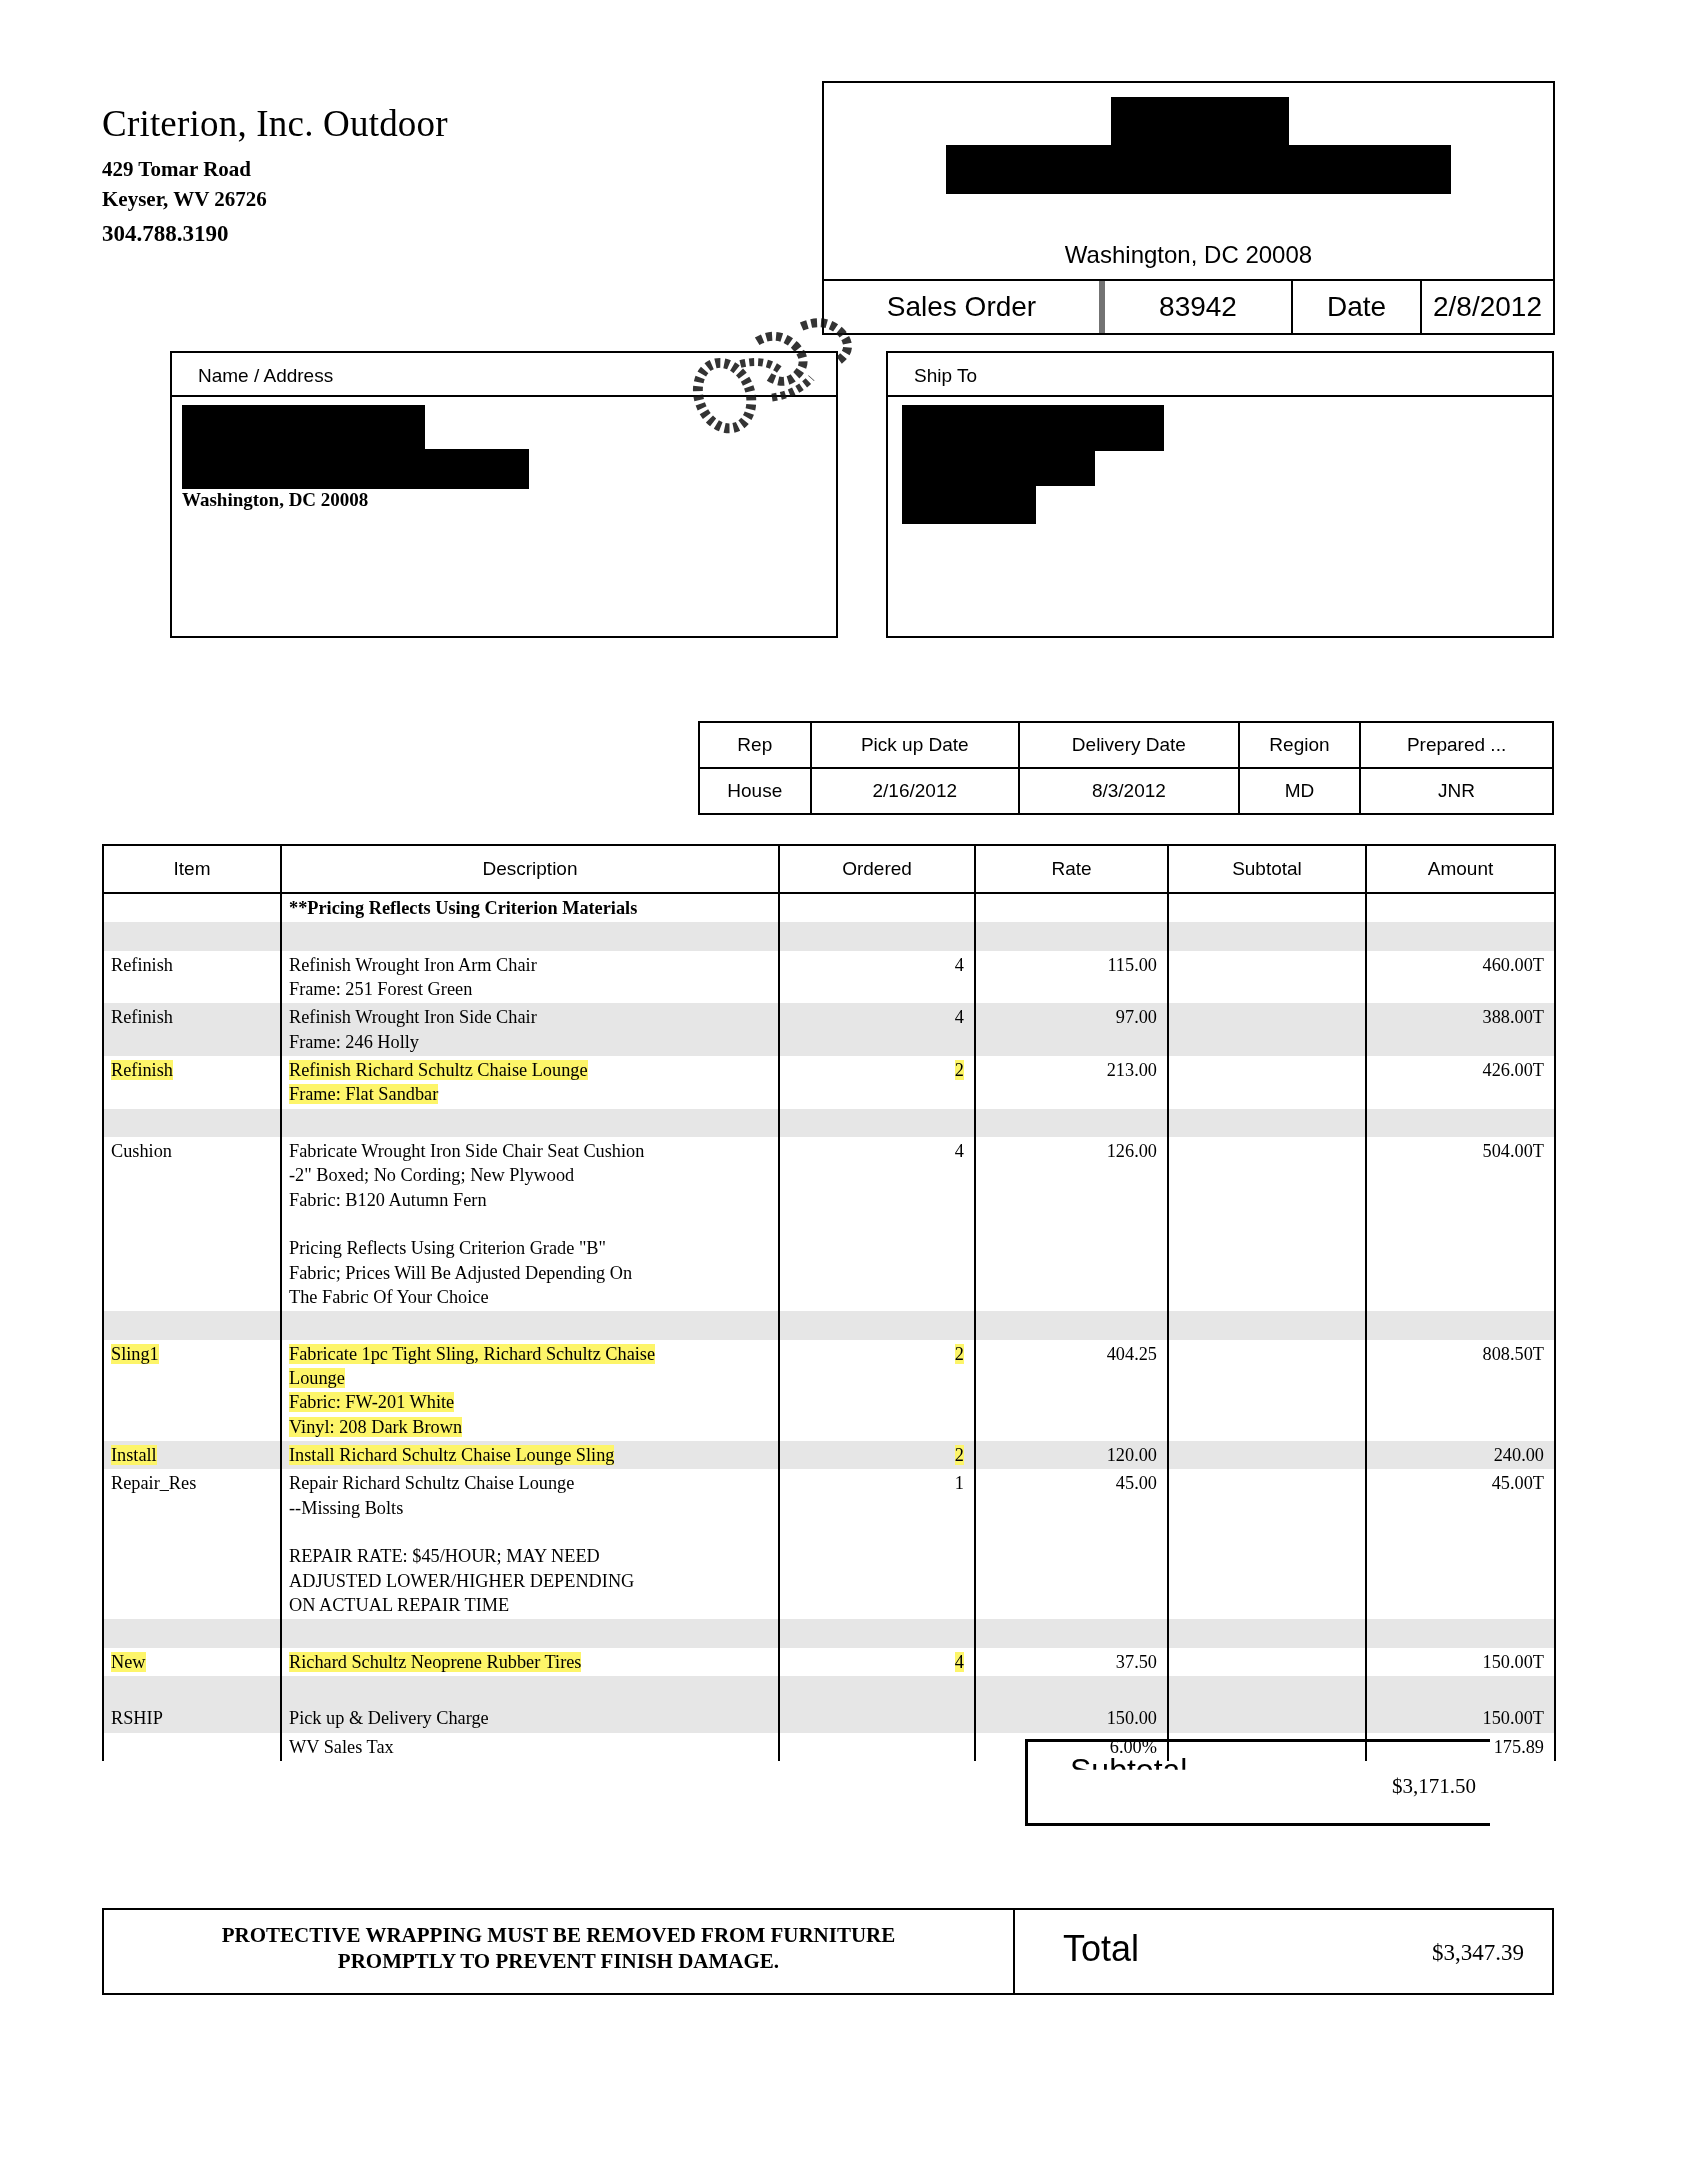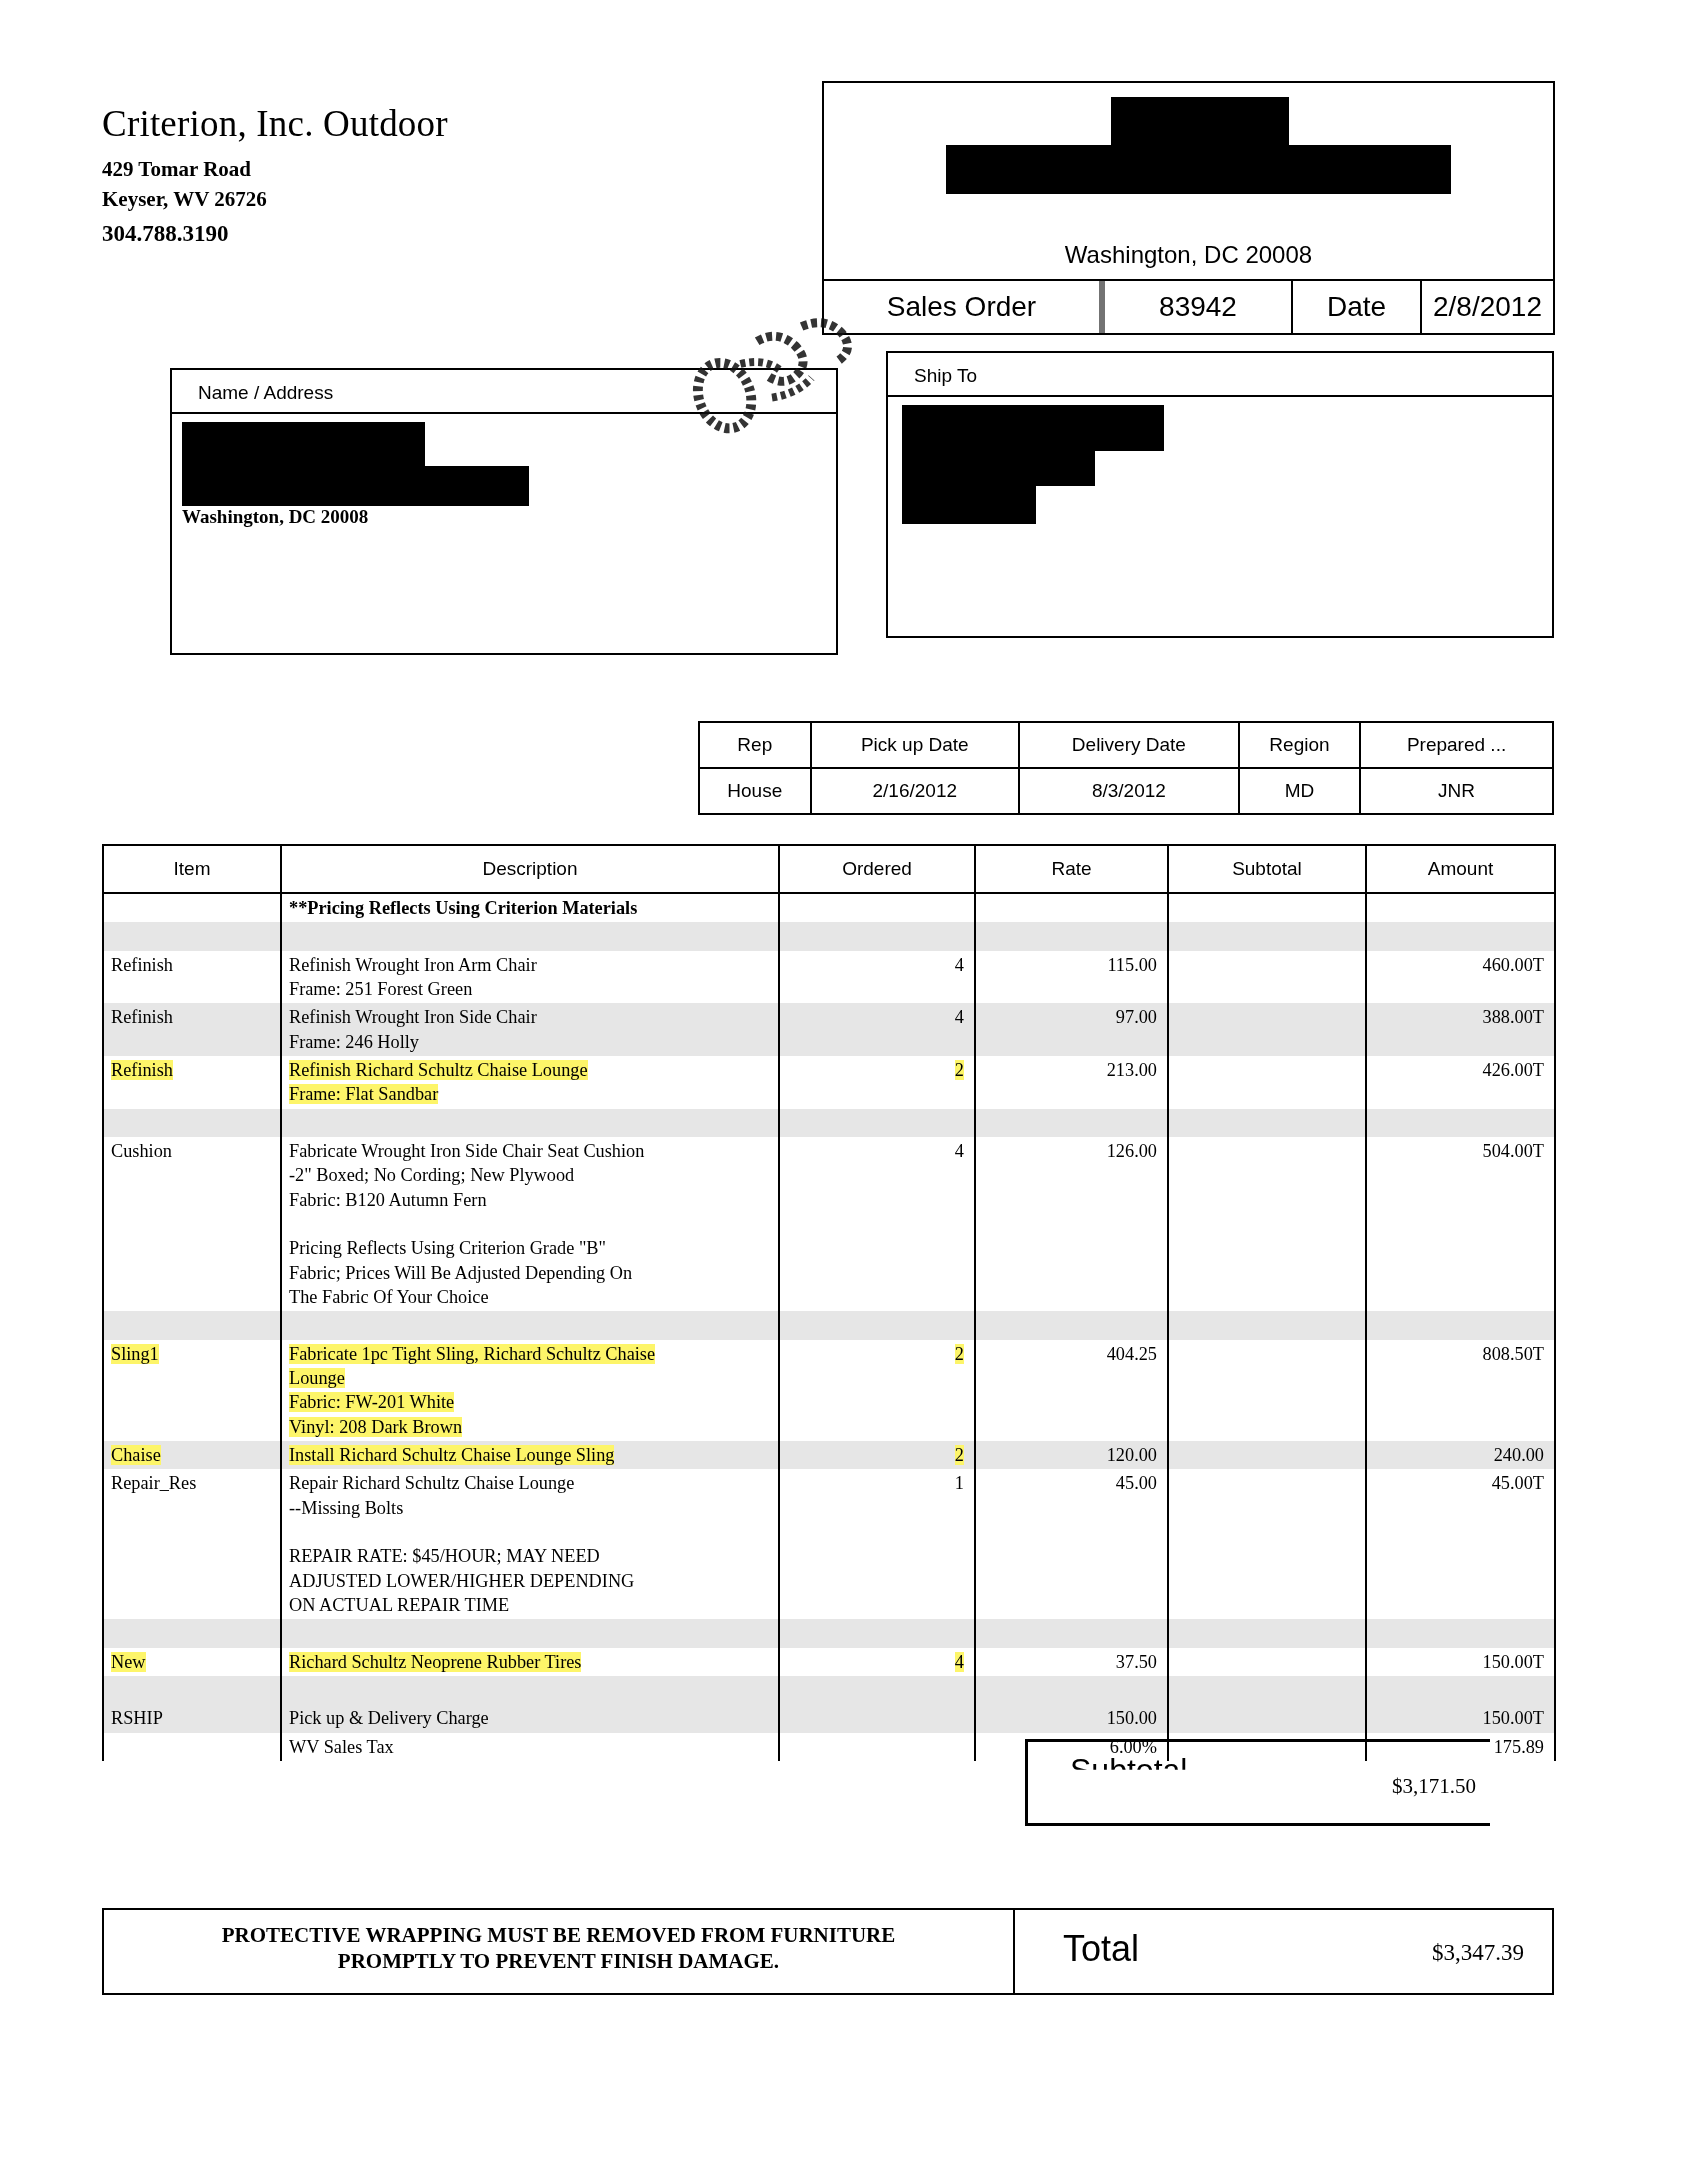--- a/index.html
+++ b/index.html
@@ -83,21 +83,21 @@
   .tr-date-lbl { width: 119px; border-left: 2px solid #000; }
   .tr-date-val { flex: 1; border-left: 2px solid #000; }
 
   
   .addrbox {
     position: absolute;
     border: 2px solid #000;
     box-sizing: border-box;
     height: 287px;
   }
-  .addr-left { left: 170px; top: 351px; width: 668px; margin-top: 17px; }
+  .addr-left { left: 170px; top: 351px; width: 668px; }
   .addr-right { left: 886px; top: 351px; width: 668px; }
   .addr-head {
     font-family: "Liberation Sans", sans-serif;
     font-size: 19px;
     padding: 12px 0 10px 26px;
     border-bottom: 2px solid #000;
     height: 44px;
     box-sizing: border-box;
   }
   .addr-body {
@@ -433,21 +433,21 @@
             <div><span class="hl">Lounge</span></div>
             <div><span class="hl">Fabric: FW-201 White</span></div>
             <div><span class="hl">Vinyl: 208 Dark Brown</span></div>
           </td>
           <td class="num"><span class="hl">2</span></td>
           <td class="num">404.25</td>
           <td class="num"></td>
           <td class="num">808.50T</td>
         </tr>
         <tr class="shade">
-          <td><span class="hl">Chaise</span></td>
+          <td><span class="hl">Install</span></td>
           <td>
             <div><span class="hl">Install Richard Schultz Chaise Lounge Sling</span></div>
           </td>
           <td class="num"><span class="hl">2</span></td>
           <td class="num">120.00</td>
           <td class="num"></td>
           <td class="num">240.00</td>
         </tr>
         <tr>
           <td><span>Repair_Res</span></td>

